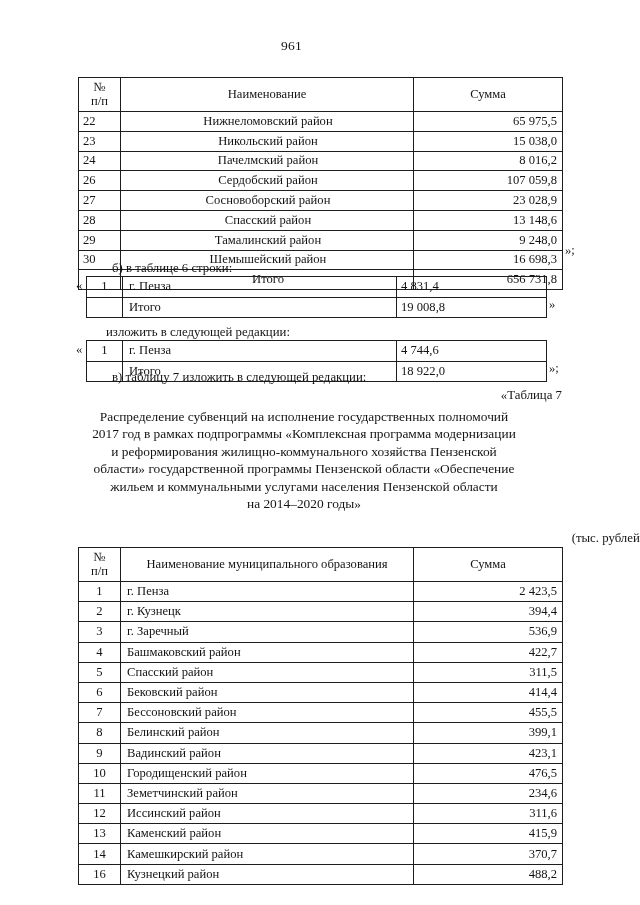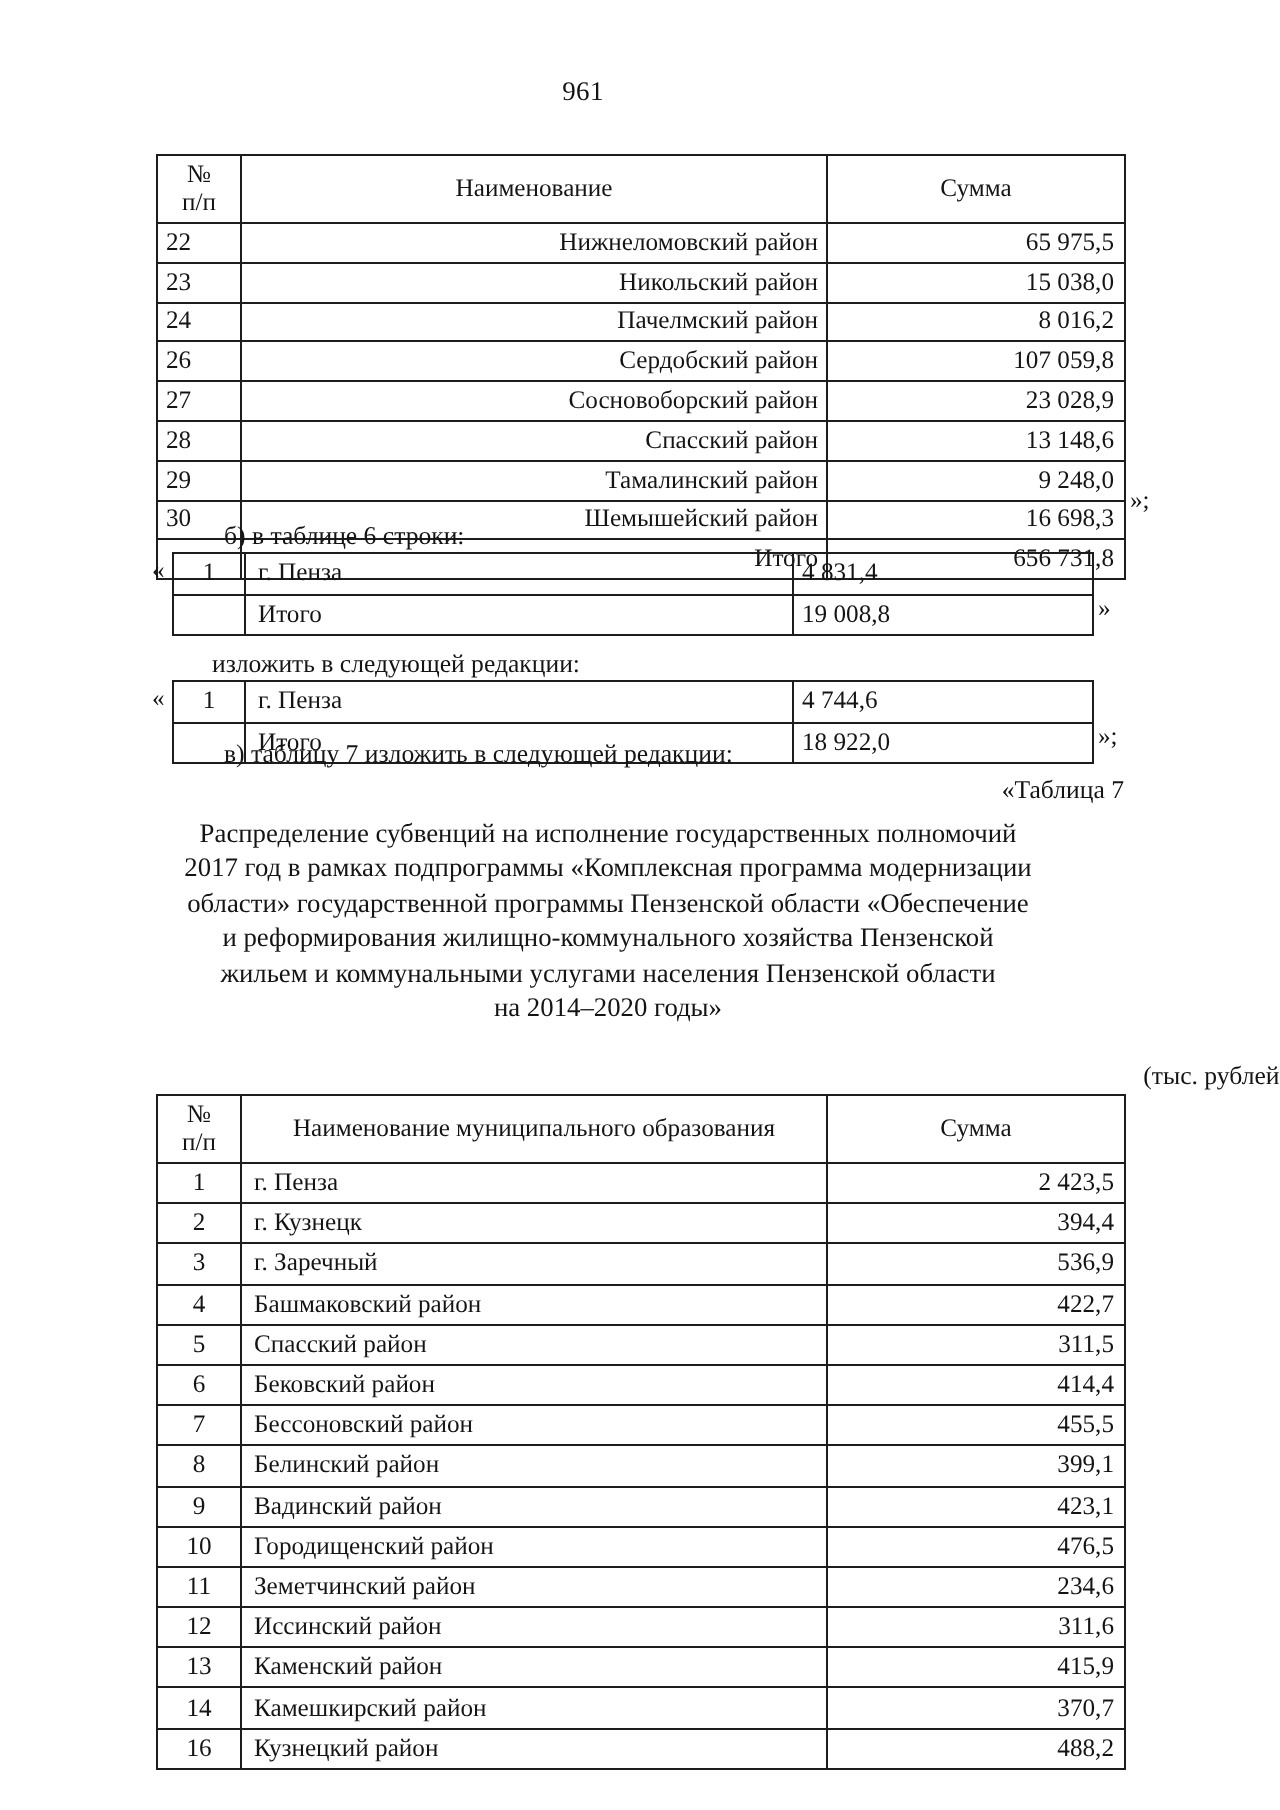--- a/index.html
+++ b/index.html
@@ -58,21 +58,21 @@
   table.t1 { width: 484px; }
   table.t1 col.c-num  { width: 42px; }
   table.t1 col.c-name { width: 293px; }
   table.t1 col.c-sum  { width: 149px; }
   table.t1 .hdr td {
     text-align: center;
     height: 31px;
     line-height: 13.5px;
   }
   table.t1 td.num  { text-align: left; height: 16.8px; }
-  table.t1 td.name { text-align: right; padding-left: 6px; }
+  table.t1 td.name { text-align: center; padding-left: 6px; }
   table.t1 td.sum  { text-align: right; padding-right: 5px; }
 
   .tail-mark {
     position: absolute;
     font-size: 12.6px;
     white-space: pre;
   }
   .t1-tail { left: 565px; top: 243px; }
 
   
@@ -274,22 +274,22 @@
   </div>
   <div class="quote-close qc-2">»;</div>
 
   <div class="para p-v">в) таблицу 7 изложить в следующей редакции:</div>
 
   <div class="para p-tabl7">«Таблица 7</div>
 
   <div class="title-block">
     <span class="tline">Распределение субвенций на исполнение государственных полномочий</span>
     <span class="tline">2017 год в рамках подпрограммы «Комплексная программа модернизации</span>
+    <span class="tline">и реформирования жилищно-коммунального хозяйства Пензенской</span>
     <span class="tline">области» государственной программы Пензенской области «Обеспечение</span>
-    <span class="tline">и реформирования жилищно-коммунального хозяйства Пензенской</span>
     <span class="tline">жильем и коммунальными услугами населения Пензенской области</span>
     <span class="tline">на 2014–2020 годы»</span>
   </div>
 
   <div class="para p-thous">(тыс. рублей)</div>
 
   <div class="table2-wrap">
     <table class="doc-table t2">
       <colgroup>
           <col class="c-num">

